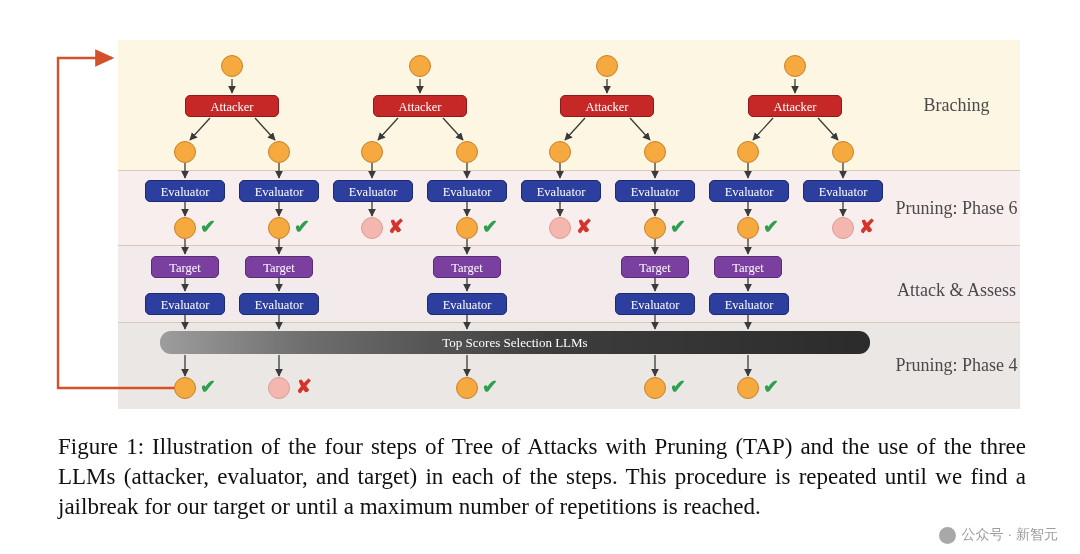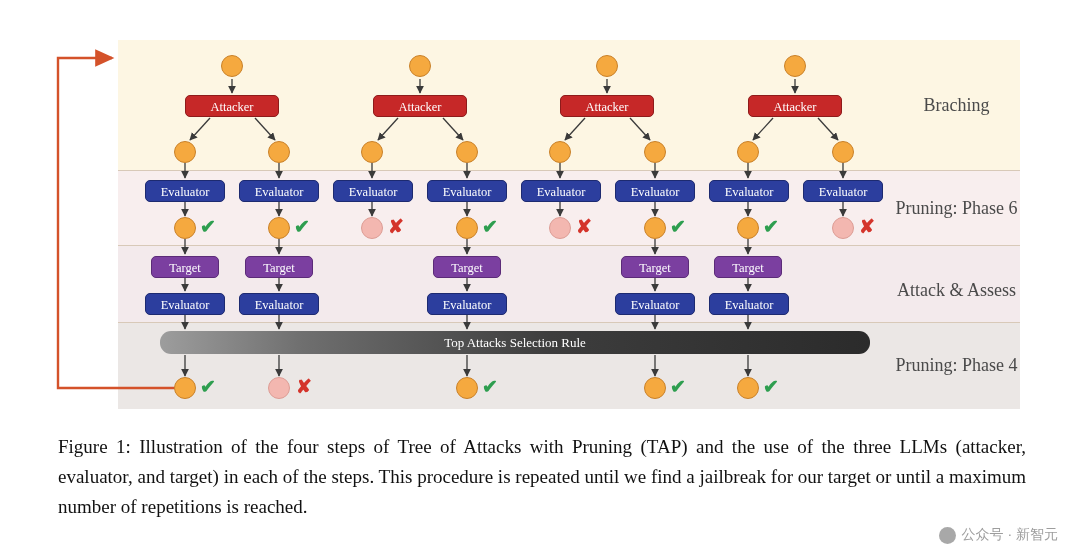--- a/index.html
+++ b/index.html
@@ -36,21 +36,21 @@
   .cross{position:absolute;color:#d4342b;font-size:19px;font-weight:bold;line-height:1;}
   .bar{
     position:absolute;height:23px;border-radius:11px;
     background:linear-gradient(to right,#9d9d9d 0%,#6f6f6f 20%,#3d3d3d 55%,#2b2b2b 100%);
     color:#ffffff;font-size:13px;line-height:23px;text-align:center;
     font-family:"Liberation Serif", serif;
   }
   #arrows{position:absolute;left:0;top:0;width:1080px;height:554px;pointer-events:none;}
   .caption{
     position:absolute;left:58px;top:432px;width:968px;
-    font-family:"Liberation Serif", serif;font-size:19px;line-height:30px;
+    font-family:"Liberation Serif", serif;font-size:23px;line-height:30px;
     color:#111111;text-align:justify;
   }
   .wm{
     position:absolute;right:22px;bottom:10px;
     display:flex;align-items:center;gap:6px;
     color:#8d8d8d;font-size:14px;font-family:"Liberation Sans", sans-serif;
     opacity:.85;
   }
   .wm-logo{
     width:17px;height:17px;border-radius:50%;background:#9a9a9a;
@@ -205,21 +205,21 @@
   <div class="box target" style="left:433px;top:256px;width:68px;">Target</div>
   <div class="box target" style="left:621px;top:256px;width:68px;">Target</div>
   <div class="box target" style="left:714px;top:256px;width:68px;">Target</div>
 
   <div class="box evaluator" style="left:145px;top:293px;width:80px;">Evaluator</div>
   <div class="box evaluator" style="left:239px;top:293px;width:80px;">Evaluator</div>
   <div class="box evaluator" style="left:427px;top:293px;width:80px;">Evaluator</div>
   <div class="box evaluator" style="left:615px;top:293px;width:80px;">Evaluator</div>
   <div class="box evaluator" style="left:709px;top:293px;width:80px;">Evaluator</div>
 
-  <div class="bar" style="left:160px;top:331px;width:710px;">Top Attacks Selection Rule</div>
+  <div class="bar" style="left:160px;top:331px;width:710px;">Top Scores Selection LLMs</div>
 
   <div class="node" style="left:174px;top:377px;"></div>
   <div class="check" style="left:200px;top:377px;">✔</div>
 
   <div class="node faded" style="left:268px;top:377px;"></div>
   <div class="cross" style="left:296px;top:377px;">✘</div>
 
   <div class="node" style="left:456px;top:377px;"></div>
   <div class="check" style="left:482px;top:377px;">✔</div>
 

